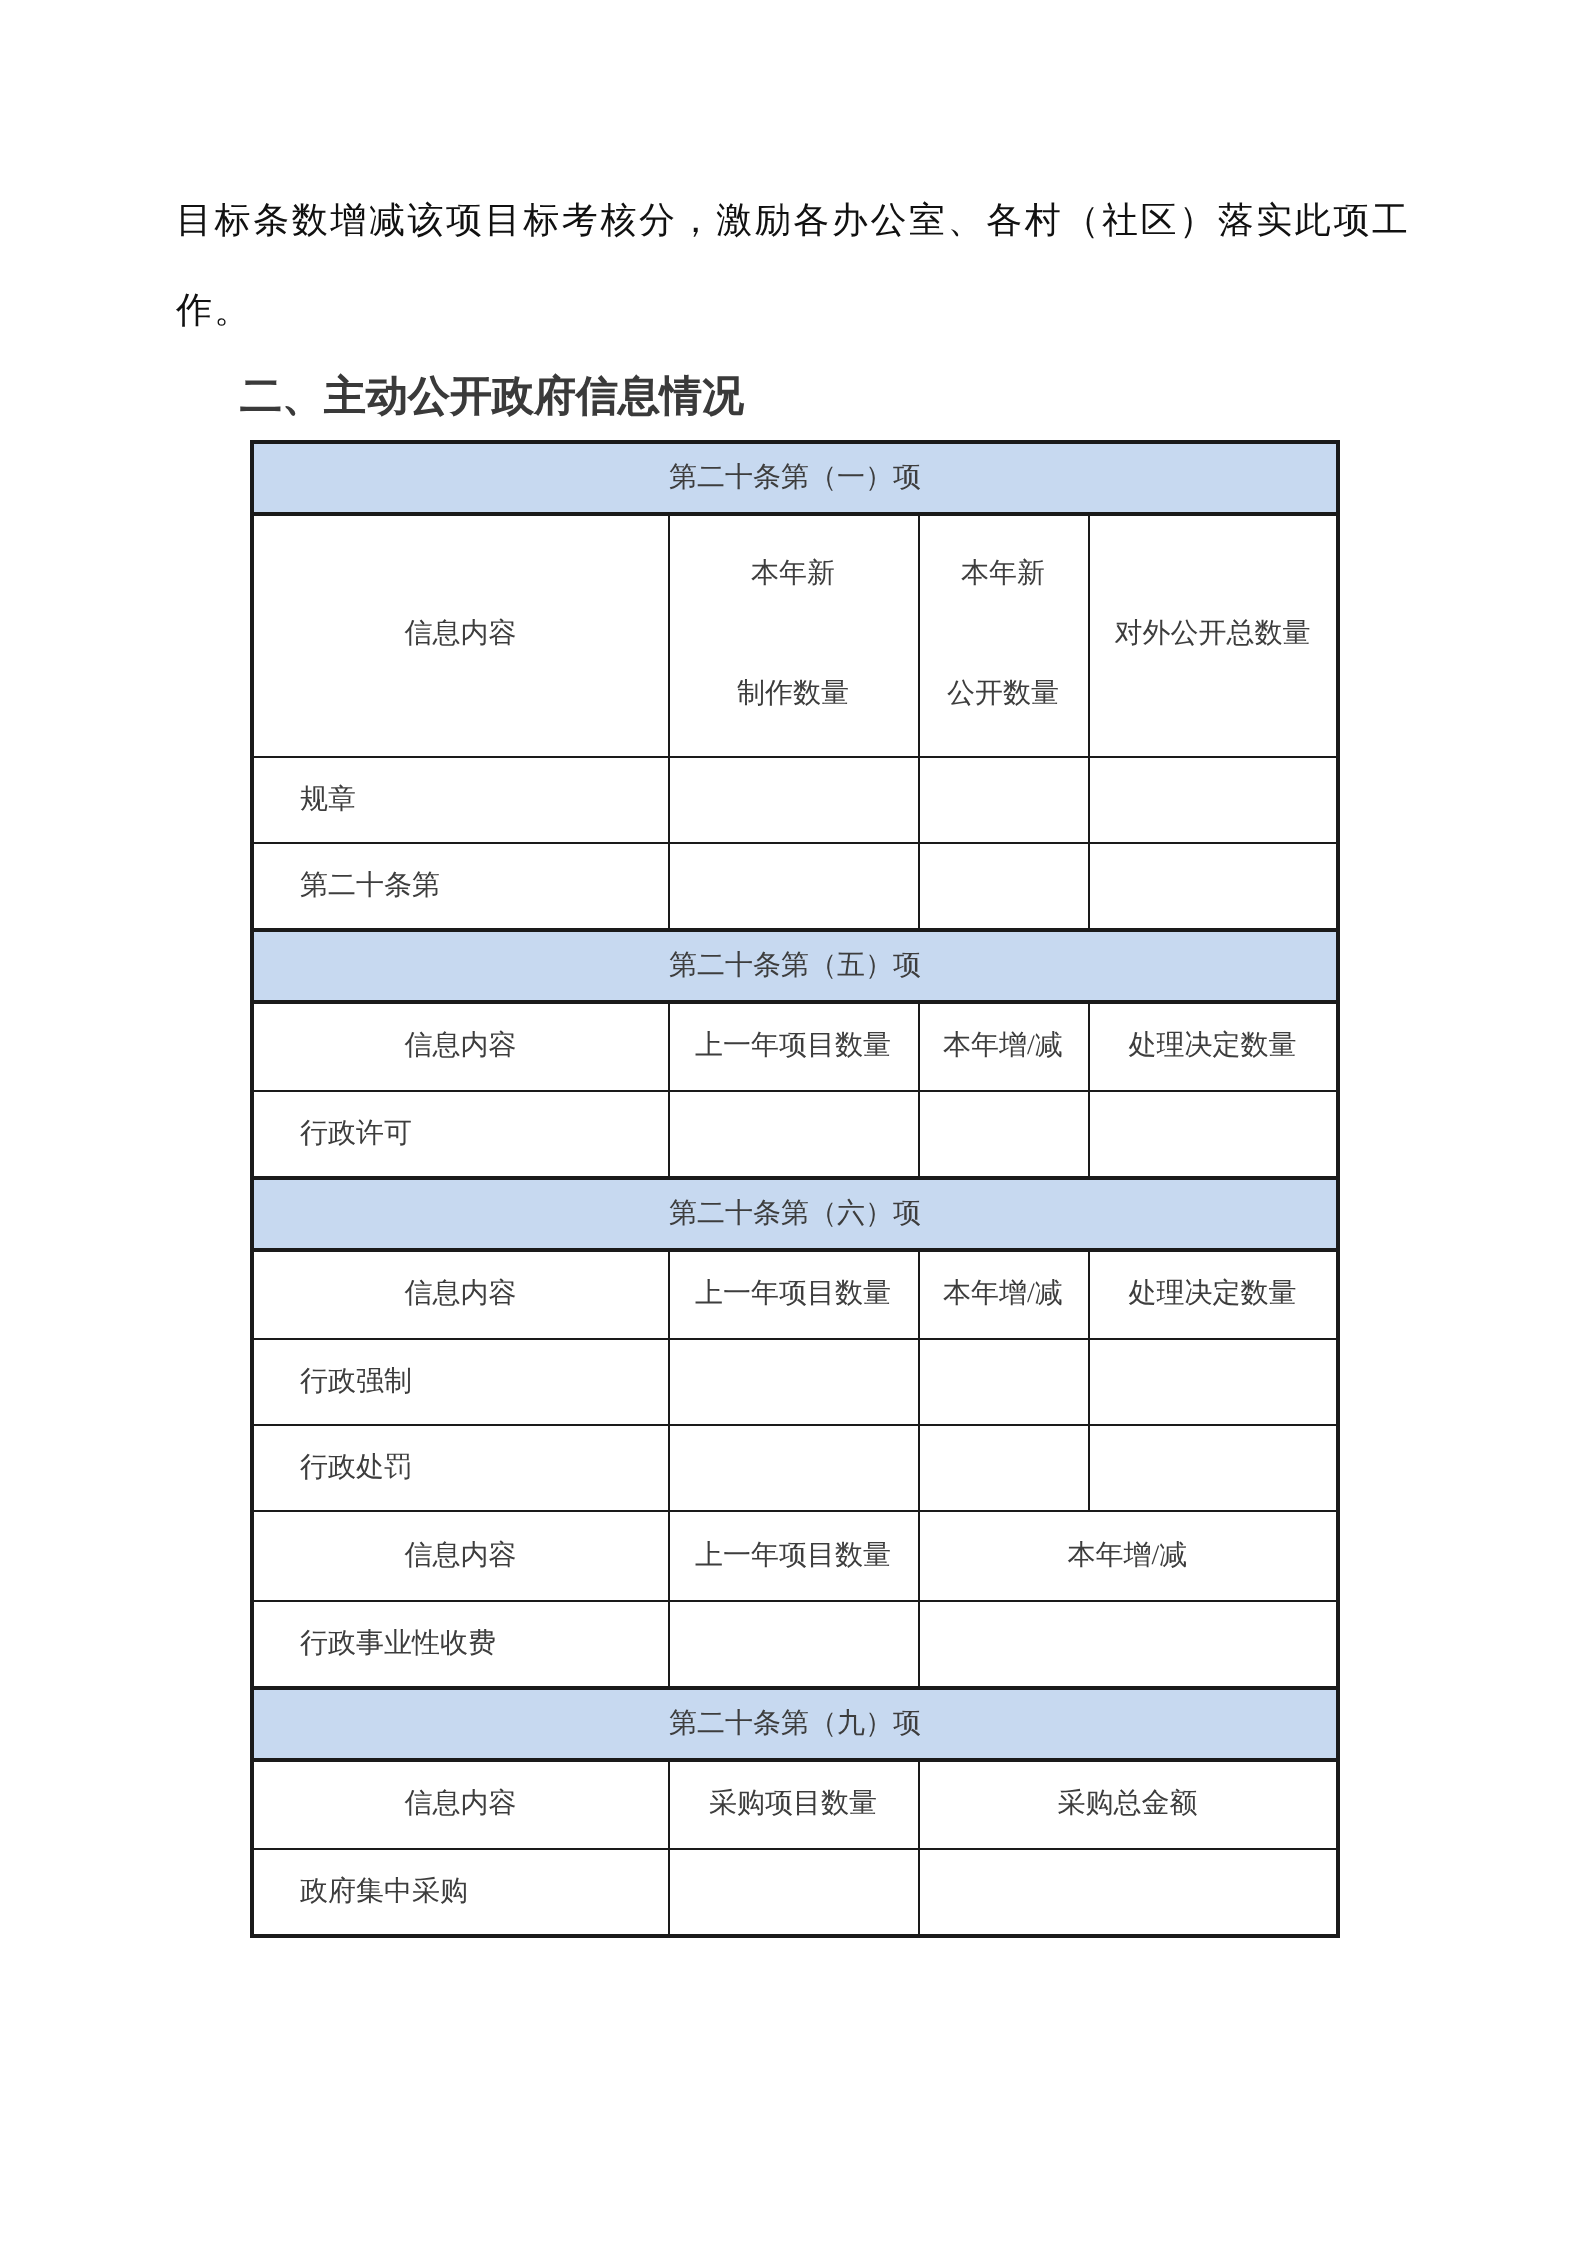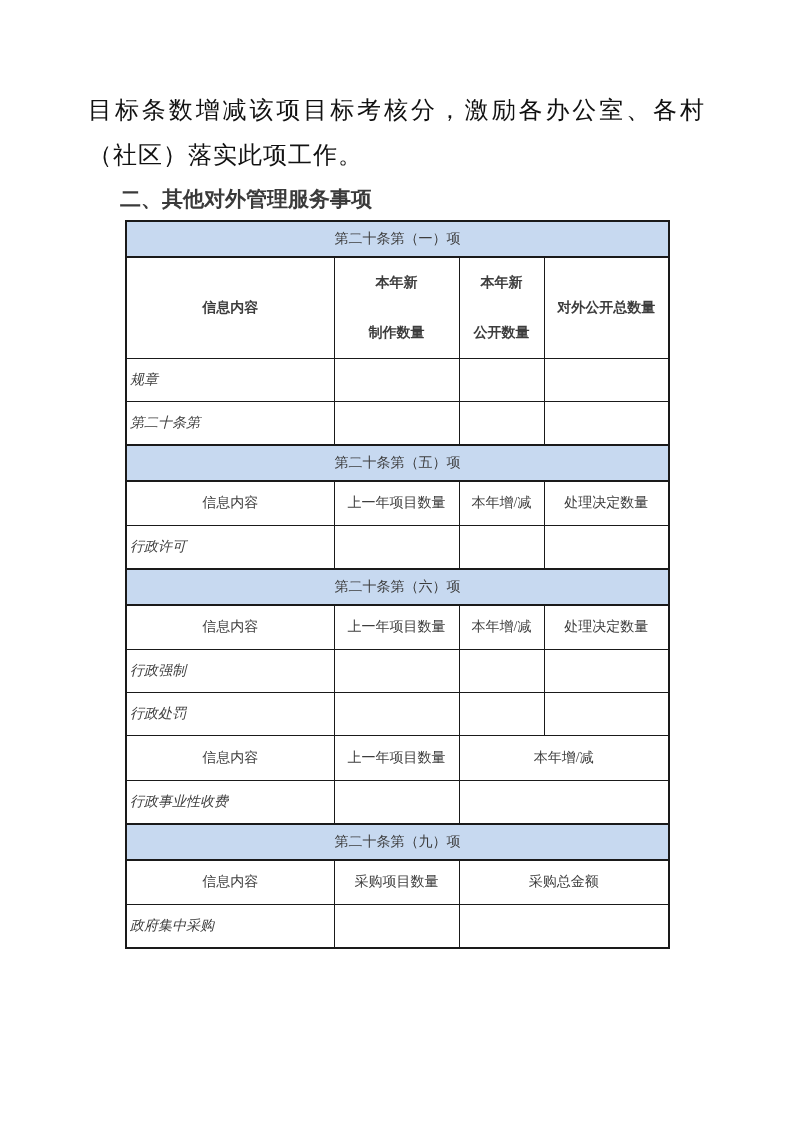--- a/index.html
+++ b/index.html
@@ -12,21 +12,21 @@
   body{
     width:793px;height:1122px;
     position:relative;
     font-family:"Liberation Serif","DejaVu Serif",serif;
     color:#1f1f1f;
     overflow:hidden;
   }
   .page{width:793px;height:1122px;background:#ffffff;position:relative;}
   .body-paragraph{
     margin:88px 88px 0 88px;
-    font-size:24px;
+    font-size:18px;
     line-height:45px;
     letter-spacing:1px;
     text-align:justify;
     color:#111111;
   }
   .section-heading{
     margin:6px 0 0 120px;
     font-family:"Liberation Sans","DejaVu Sans",sans-serif;
     font-weight:bold;
     font-size:21px;
@@ -52,36 +52,35 @@
     text-align:center;
     height:36px;
     border-top:2px solid var(--border-col) !important;
     border-bottom:2px solid var(--border-col) !important;
   }
   .hcell{
     text-align:center;
     white-space:pre-line;
   }
   .r-hdr td{height:45px;}
-  .r-hdr-tall td{height:84px;line-height:50px;font-weight:bold;}
+  .r-hdr-tall td{height:84px;line-height:60px;}
   .r-data td{height:43px;}
   .label-cell{
     text-align:left;
-    padding-left:3px;
-    font-style:italic;
+    padding-left:23px;
   }
 </style>
 </head>
 <body>
 
 <div class="page">
 
   <p class="body-paragraph">目标条数增减该项目标考核分，激励各办公室、各村（社区）落实此项工作。</p>
 
-  <h2 class="section-heading">二、其他对外管理服务事项</h2>
+  <h2 class="section-heading">二、主动公开政府信息情况</h2>
 
   <table class="report-table">
     <colgroup>
       <col style="width:208px">
       <col style="width:125px">
       <col style="width:85px">
       <col style="width:125px">
     </colgroup>
     <tbody>
 

